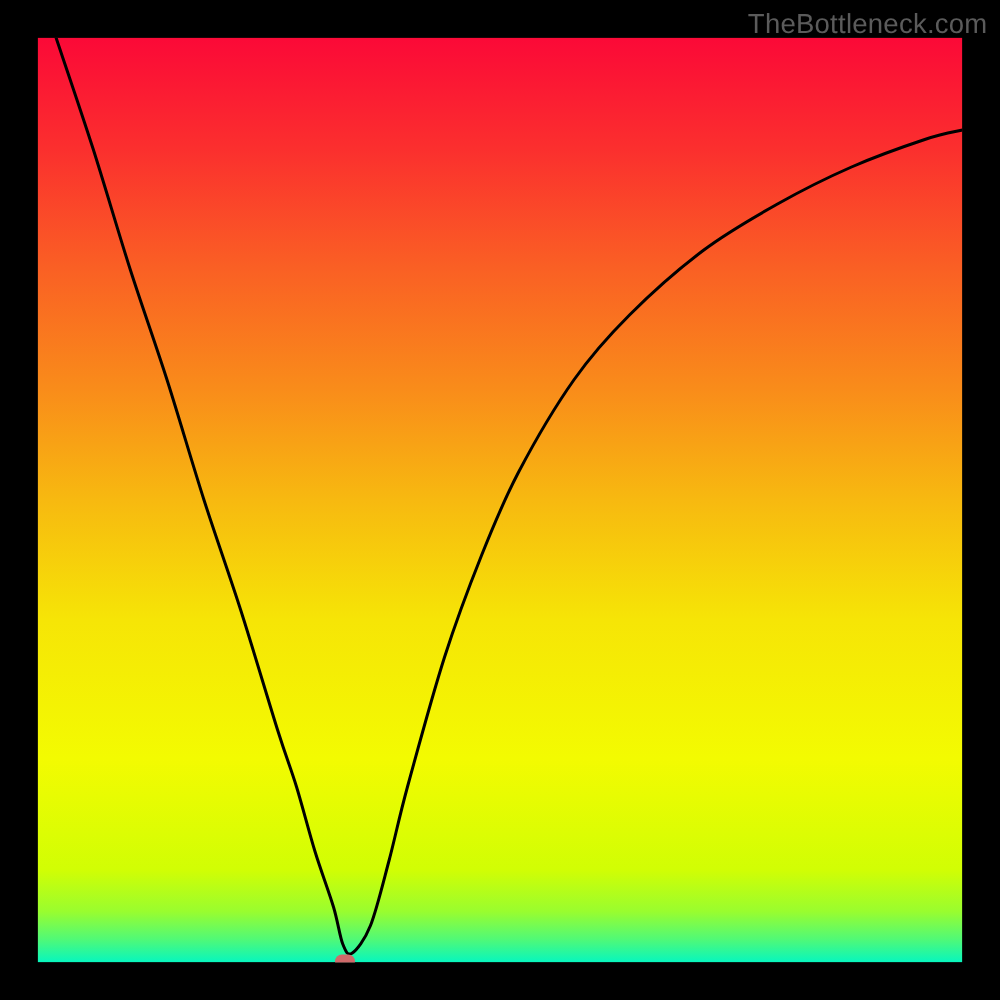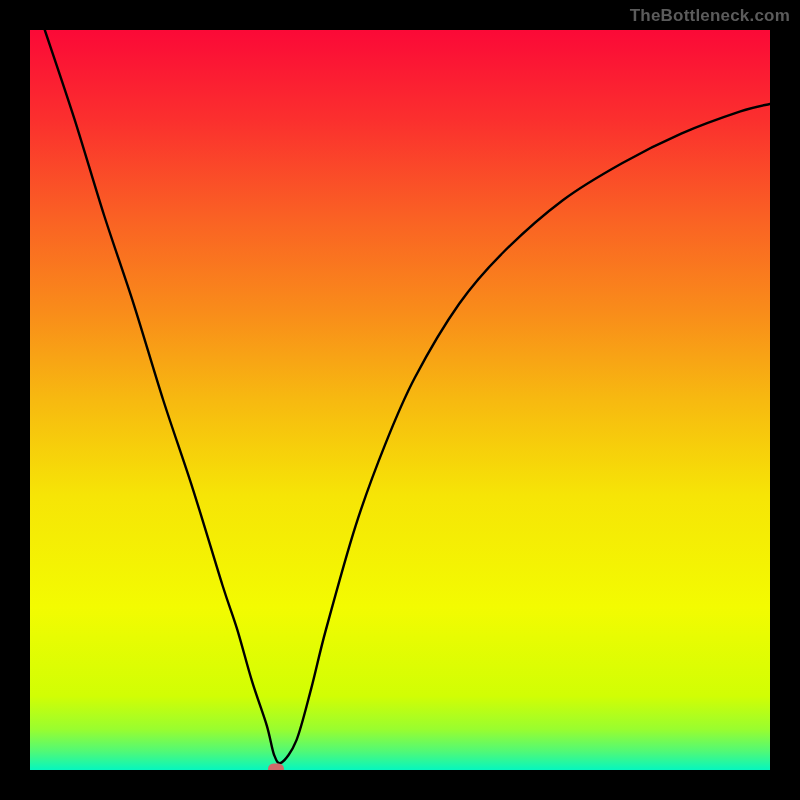--- a/index.html
+++ b/index.html
@@ -20,23 +20,23 @@
     overflow: hidden;
   }
   .frame svg {
     display: block;
   }
   .watermark {
     position: absolute;
     top: 6px;
     right: 10px;
     color: #5b5b5b;
-    font-size: 17px;
+    font-size: 22px;
     letter-spacing: 0.2px;
-    font-weight: 700;
+    font-weight: 400;
   }
   .marker {
     position: absolute;
     width: 16px;
     height: 11px;
     border-radius: 6px;
     background: #cf6a6a;
     transform: translate(-50%, -50%);
   }
 </style>

